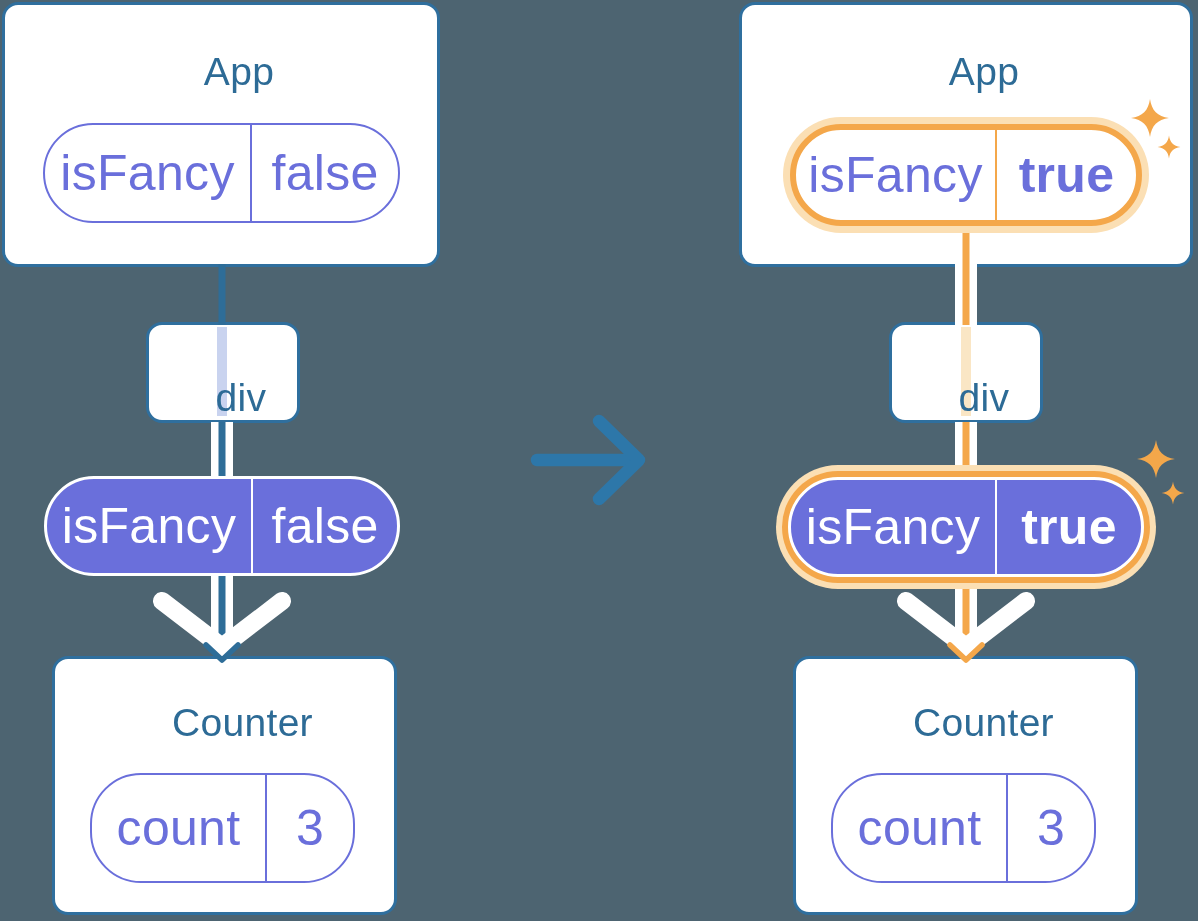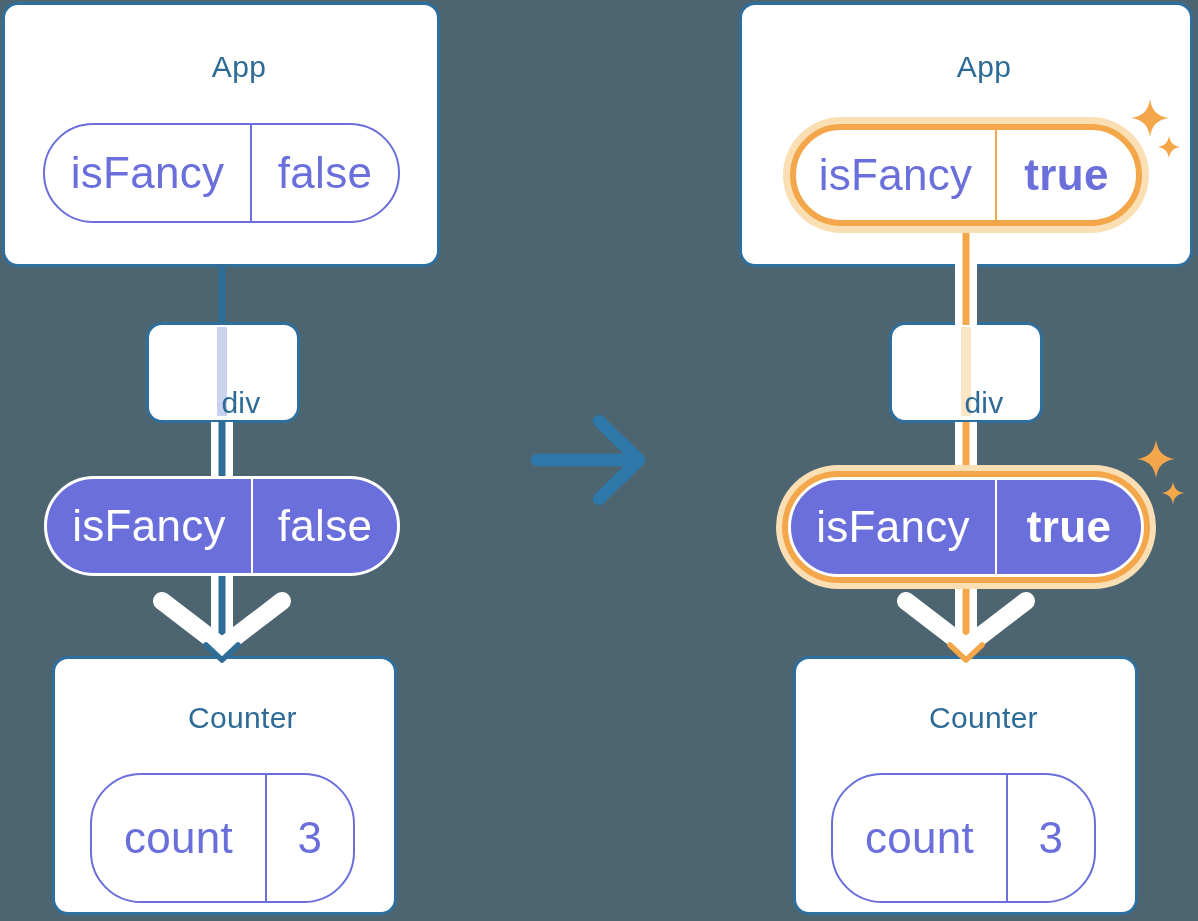--- a/index.html
+++ b/index.html
@@ -10,36 +10,36 @@
     letter-spacing:0.3px;
   }
 
   
   .card {
     position:absolute; box-sizing:border-box;
     background:#ffffff; border:3px solid #2f6f9e; border-radius:16px;
   }
   .card-title {
     position:relative; z-index:5;
-    text-align:center; font-size:30px; font-weight:500; color:#2d6b96;margin-left:36px;
+    text-align:center; font-size:39px; font-weight:500; color:#2d6b96;margin-left:36px;
   }
   #app-card-before   { left:2px;   top:2px;   width:438px; height:265px; }
   #app-card-after    { left:739px; top:2px;   width:454px; height:265px; }
   #app-card-before .card-title, #app-card-after .card-title { margin-top:45px; }
   #div-card-before   { left:146px; top:322px; width:154px; height:101px; }
   #div-card-after    { left:889px; top:322px; width:154px; height:101px; }
   .div-card { display:flex; align-items:flex-end; justify-content:center; }
   #counter-card-before { left:52px;  top:656px; width:345px; height:259px; }
   #counter-card-after  { left:793px; top:656px; width:345px; height:259px; }
   #counter-card-before .card-title, #counter-card-after .card-title { margin-top:42px; }
 
   
   .pill {
     position:absolute; z-index:5; box-sizing:border-box;
-    display:flex; align-items:stretch; font-size:44px; line-height:1;
+    display:flex; align-items:stretch; font-size:50px; line-height:1;
   }
   .pill-key, .pill-value {
     display:flex; align-items:center; justify-content:center; flex:0 0 auto;
   }
   .pill-value { flex:1 1 auto; }
   .pill-divider { width:2px; flex:0 0 2px; }
 
   .outline-pill {
     background:#ffffff; border:2px solid #6a6fdb; border-radius:51px; color:#6a6fdb;
   }
@@ -68,21 +68,21 @@
   #prop-pill-before .pill-key { width:204px; }
 
   #prop-pill-after  {
     left:788px; top:477px; width:356px; height:100px;
     box-shadow:0 0 0 6px #f4a74a, 0 0 0 12px #fbdfb4;
   }
   #prop-pill-after .pill-key { width:204px; }
   #prop-pill-after .pill-value { font-weight:700; }
 
   
-  .counter-pill { left:35px; top:114px; width:265px; height:130px; }
+  .counter-pill { left:35px; top:114px; width:265px; height:110px; }
   .counter-pill .pill-key { width:173px; }
 
   
   .overlay { position:absolute; left:0; top:0; z-index:2; pointer-events:none; }
 
   
   .sparkle { position:absolute; z-index:9; pointer-events:none; }
   .sparkle path { fill:#f4a74a; }
   #sparkle-app-big   { left:1130px; top:98px;  width:40px; height:40px; }
   #sparkle-app-small { left:1157px; top:135px; width:24px; height:24px; }

